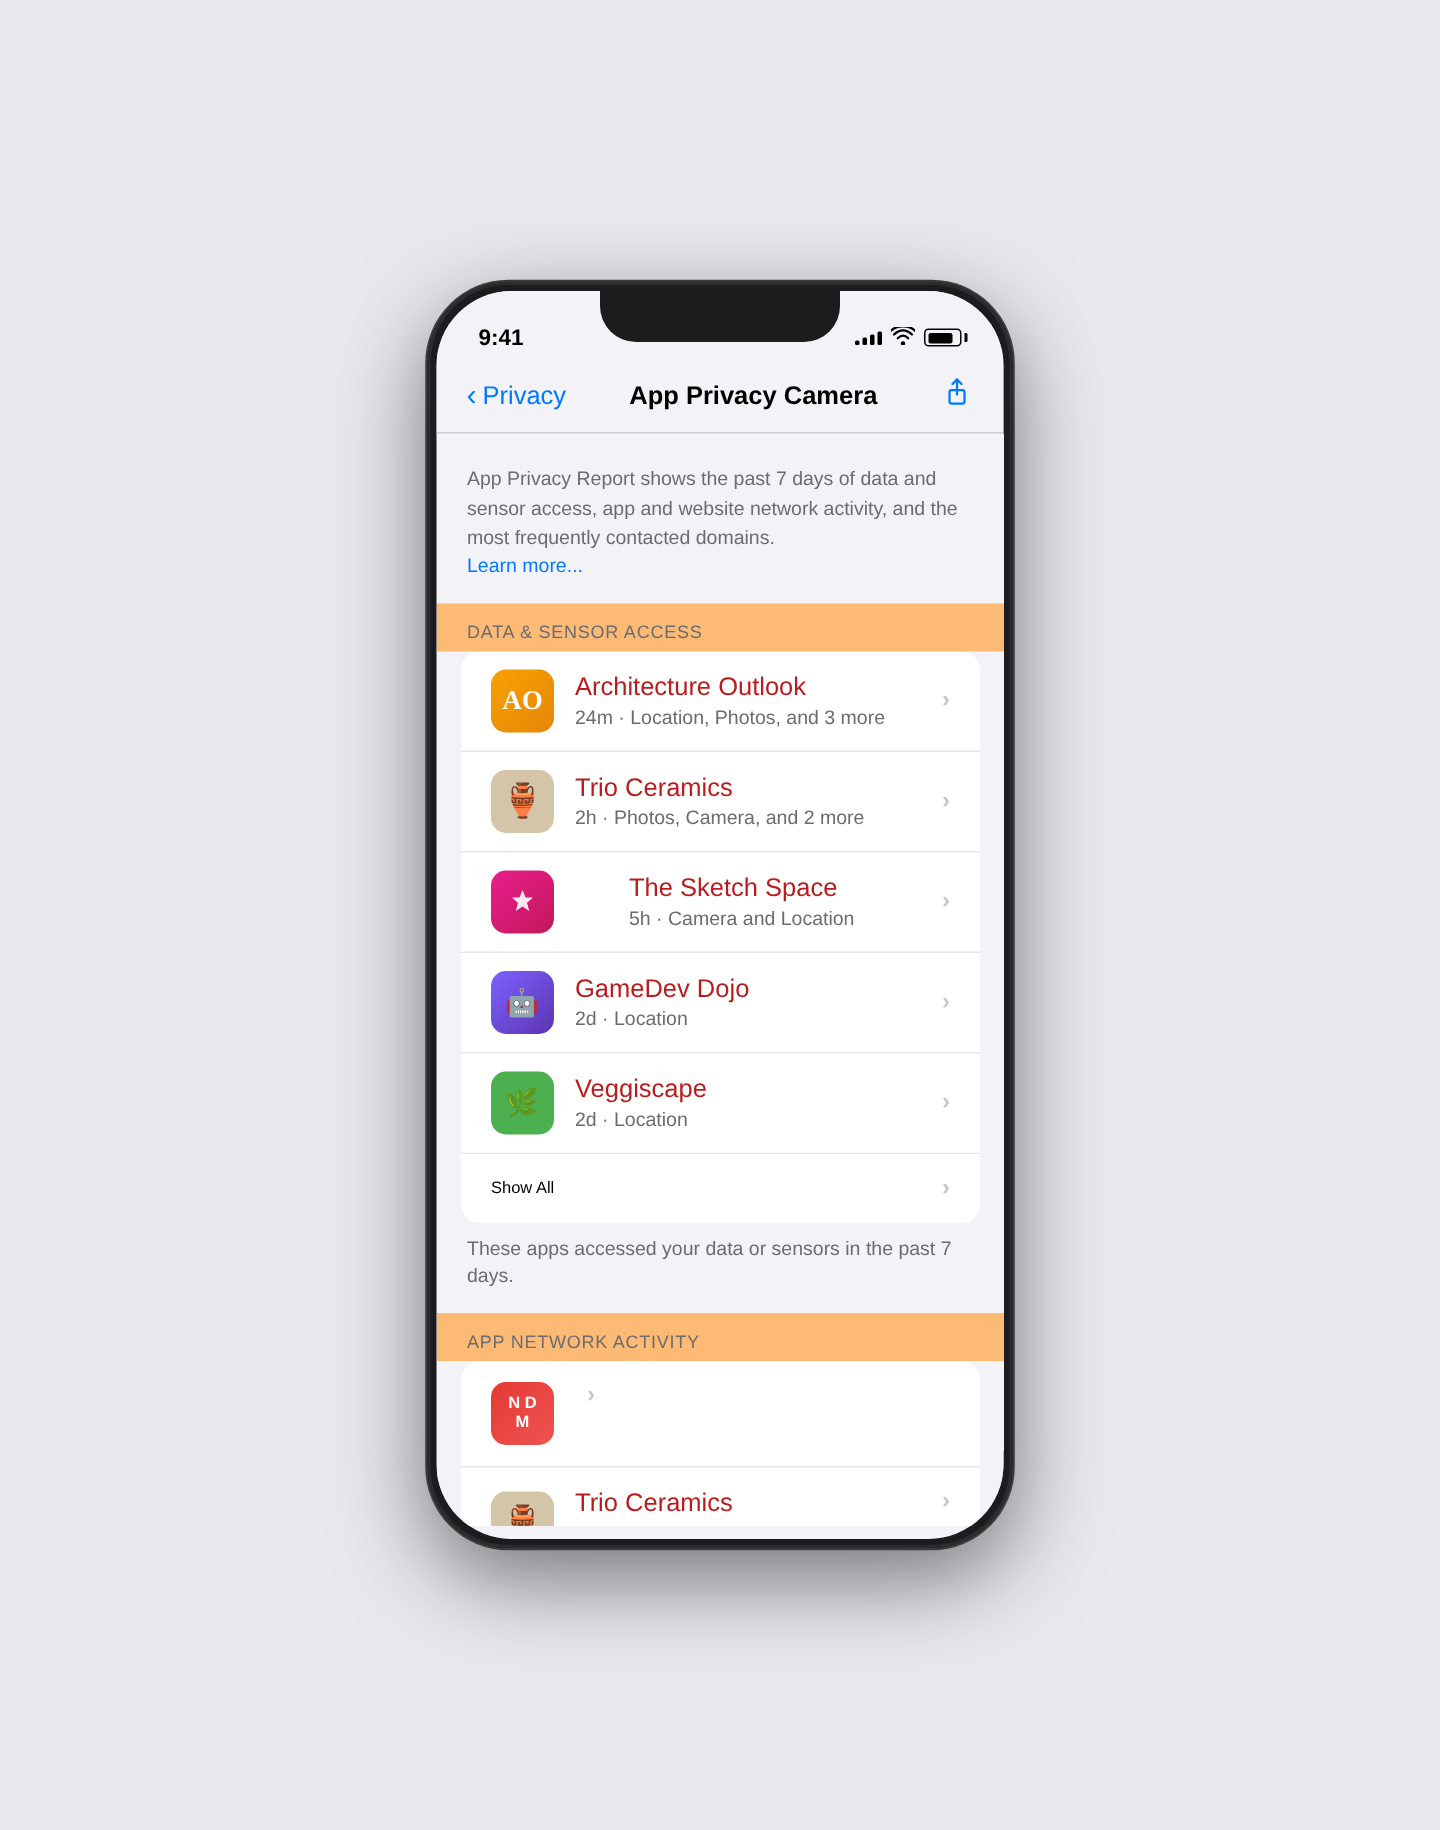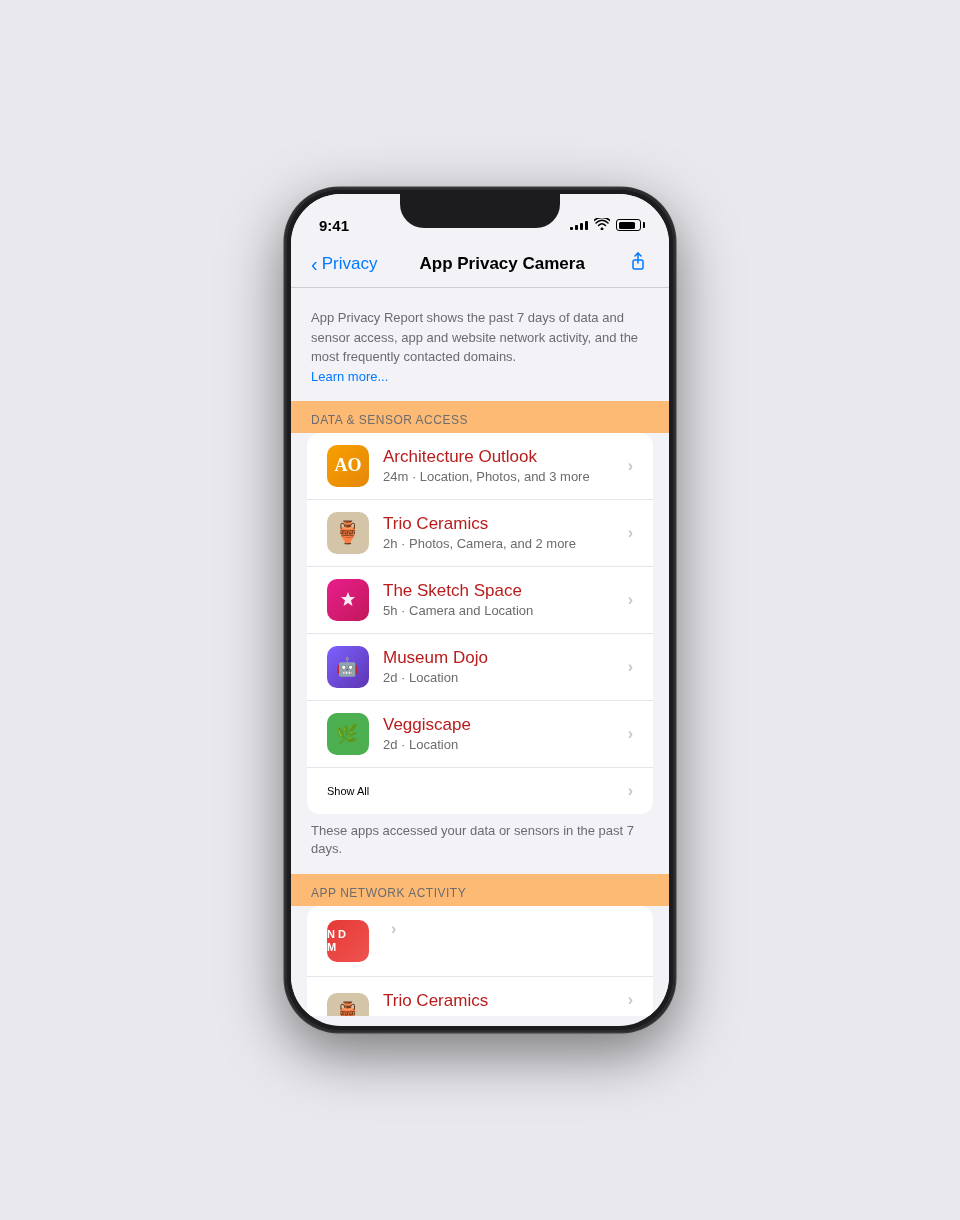--- a/index.html
+++ b/index.html
@@ -268,20 +268,21 @@
       font-size: 18px;
     }
 
     .app-icon-ndm {
       background: linear-gradient(135deg, #e53935, #ef5350);
       color: #fff;
       font-size: 12px;
       font-weight: 700;
       display: flex;
       flex-direction: column;
+      align-items: center;
       justify-content: center;
       line-height: 1.3;
       border-radius: 10px;
     }
 
     .item-text {
       flex: 1;
     }
 
     .item-name {
@@ -426,37 +427,37 @@
 
           <div class="list-item" style="border-radius:0;">
             <div class="app-icon app-icon-trio">🏺</div>
             <div class="item-text">
               <div class="item-name">Trio Ceramics</div>
               <div class="item-subtitle">2h · Photos, Camera, and 2 more</div>
             </div>
             <span class="item-chevron">›</span>
           </div>
 
-          <div class="list-item" style="border-radius:0;">
+          <div class="list-item" style="border-radius:0;gap:36px;">
             <div class="app-icon app-icon-sketch">
               <svg width="22" height="22" viewBox="0 0 22 22" fill="none">
                 <path d="M11 3L13 8L18 8L14 11.5L15.5 17L11 14L6.5 17L8 11.5L4 8L9 8Z" fill="white" opacity="0.9"></path>
               </svg>
             </div>
             <div class="item-text">
               <div class="item-name">The Sketch Space</div>
               <div class="item-subtitle">5h · Camera and Location</div>
             </div>
             <span class="item-chevron">›</span>
           </div>
 
           <div class="list-item" style="border-radius:0;">
             <div class="app-icon app-icon-gamedev">🤖</div>
             <div class="item-text">
-              <div class="item-name">Museum Dojo</div>
+              <div class="item-name">GameDev Dojo</div>
               <div class="item-subtitle">2d · Location</div>
             </div>
             <span class="item-chevron">›</span>
           </div>
 
           <div class="list-item" style="border-radius:0;">
             <div class="app-icon app-icon-veggie">🌿</div>
             <div class="item-text">
               <div class="item-name">Veggiscape</div>
               <div class="item-subtitle">2d · Location</div>

